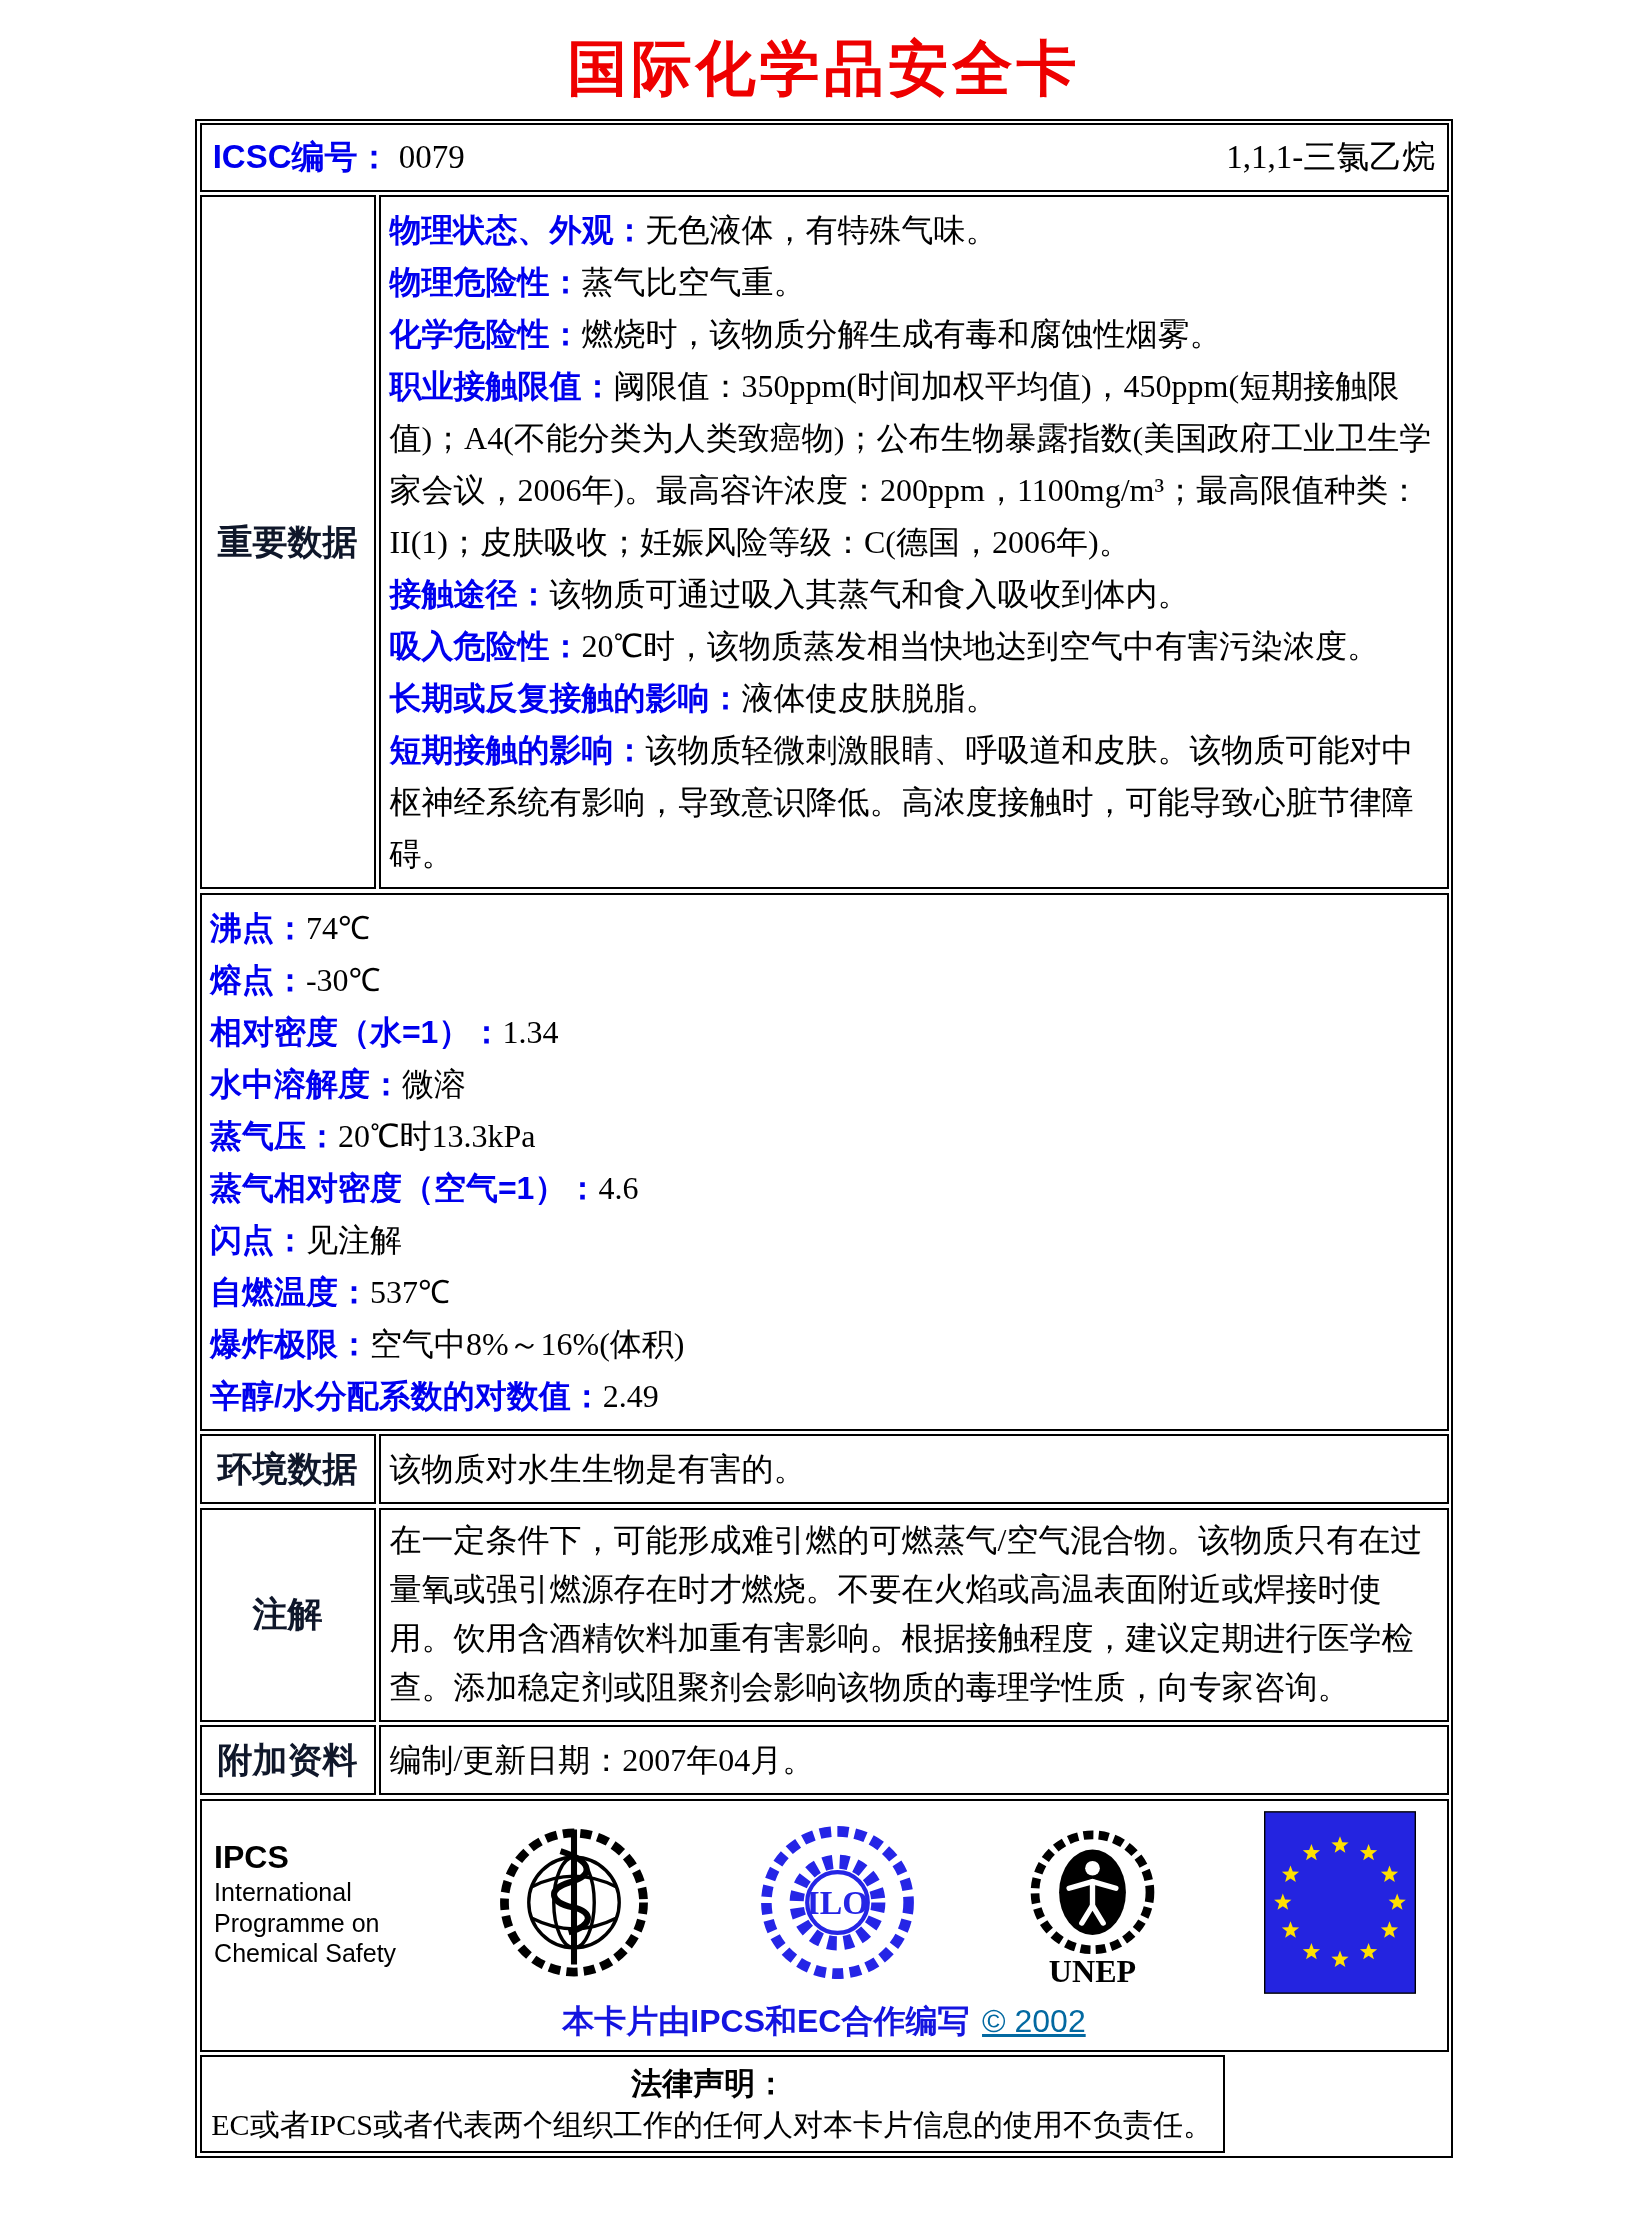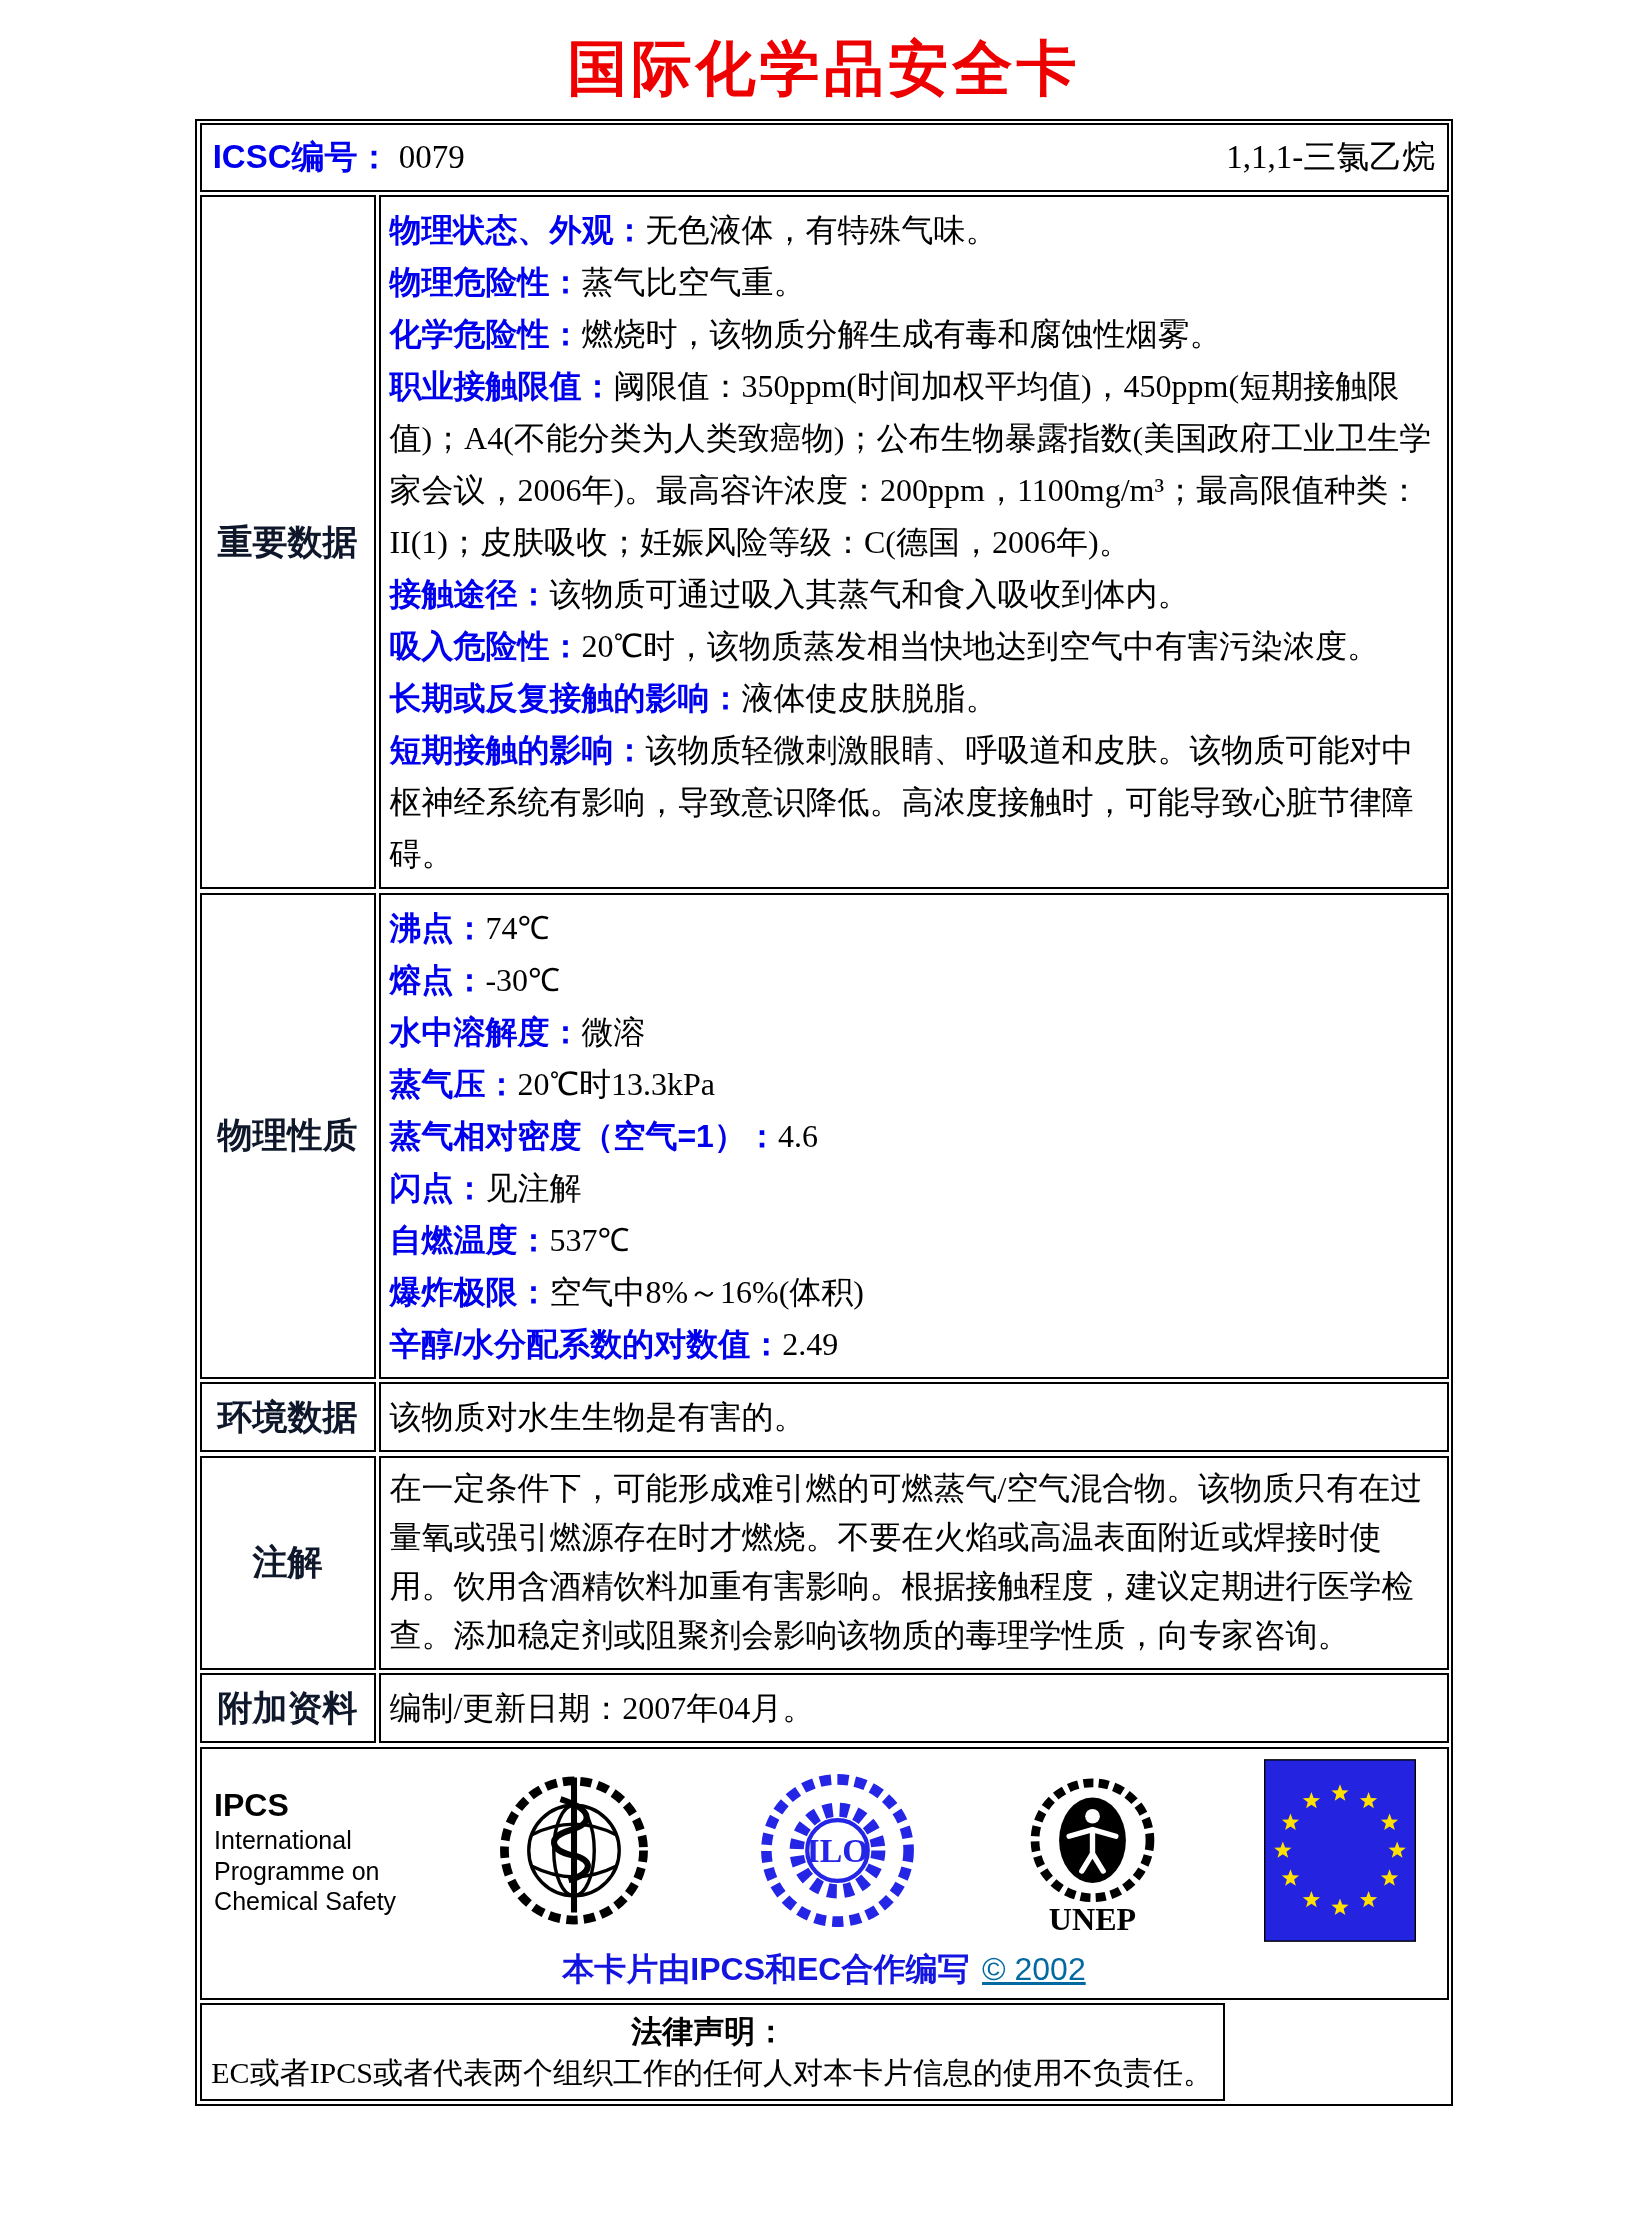--- a/index.html
+++ b/index.html
@@ -96,24 +96,24 @@
       <div class="item"><span class="blue-label">化学危险性：</span><span>燃烧时，该物质分解生成有毒和腐蚀性烟雾。</span></div>
       <div class="item"><span class="blue-label">职业接触限值：</span><span>阈限值：350ppm(时间加权平均值)，450ppm(短期接触限值)；A4(不能分类为人类致癌物)；公布生物暴露指数(美国政府工业卫生学家会议，2006年)。最高容许浓度：200ppm，1100mg/m³；最高限值种类：II(1)；皮肤吸收；妊娠风险等级：C(德国，2006年)。</span></div>
       <div class="item"><span class="blue-label">接触途径：</span><span>该物质可通过吸入其蒸气和食入吸收到体内。</span></div>
       <div class="item"><span class="blue-label">吸入危险性：</span><span>20℃时，该物质蒸发相当快地达到空气中有害污染浓度。</span></div>
       <div class="item"><span class="blue-label">长期或反复接触的影响：</span><span>液体使皮肤脱脂。</span></div>
       <div class="item"><span class="blue-label">短期接触的影响：</span><span>该物质轻微刺激眼睛、呼吸道和皮肤。该物质可能对中枢神经系统有影响，导致意识降低。高浓度接触时，可能导致心脏节律障碍。</span></div>
     </div>
   </div>
 
   <div class="row">
-    <div class="cell label-cell">物理性质</div>
     <div class="cell content-cell">
       <div class="item prop-line"><span class="blue-label">沸点：</span><span>74℃</span></div>
       <div class="item prop-line"><span class="blue-label">熔点：</span><span>-30℃</span></div>
+      <div class="item prop-line"><span class="blue-label">相对密度（水=1）：</span><span>1.34</span></div>
       <div class="item prop-line"><span class="blue-label">水中溶解度：</span><span>微溶</span></div>
       <div class="item prop-line"><span class="blue-label">蒸气压：</span><span>20℃时13.3kPa</span></div>
       <div class="item prop-line"><span class="blue-label">蒸气相对密度（空气=1）：</span><span>4.6</span></div>
       <div class="item prop-line"><span class="blue-label">闪点：</span><span>见注解</span></div>
       <div class="item prop-line"><span class="blue-label">自燃温度：</span><span>537℃</span></div>
       <div class="item prop-line"><span class="blue-label">爆炸极限：</span><span>空气中8%～16%(体积)</span></div>
       <div class="item prop-line"><span class="blue-label">辛醇/水分配系数的对数值：</span><span>2.49</span></div>
     </div>
   </div>
 

